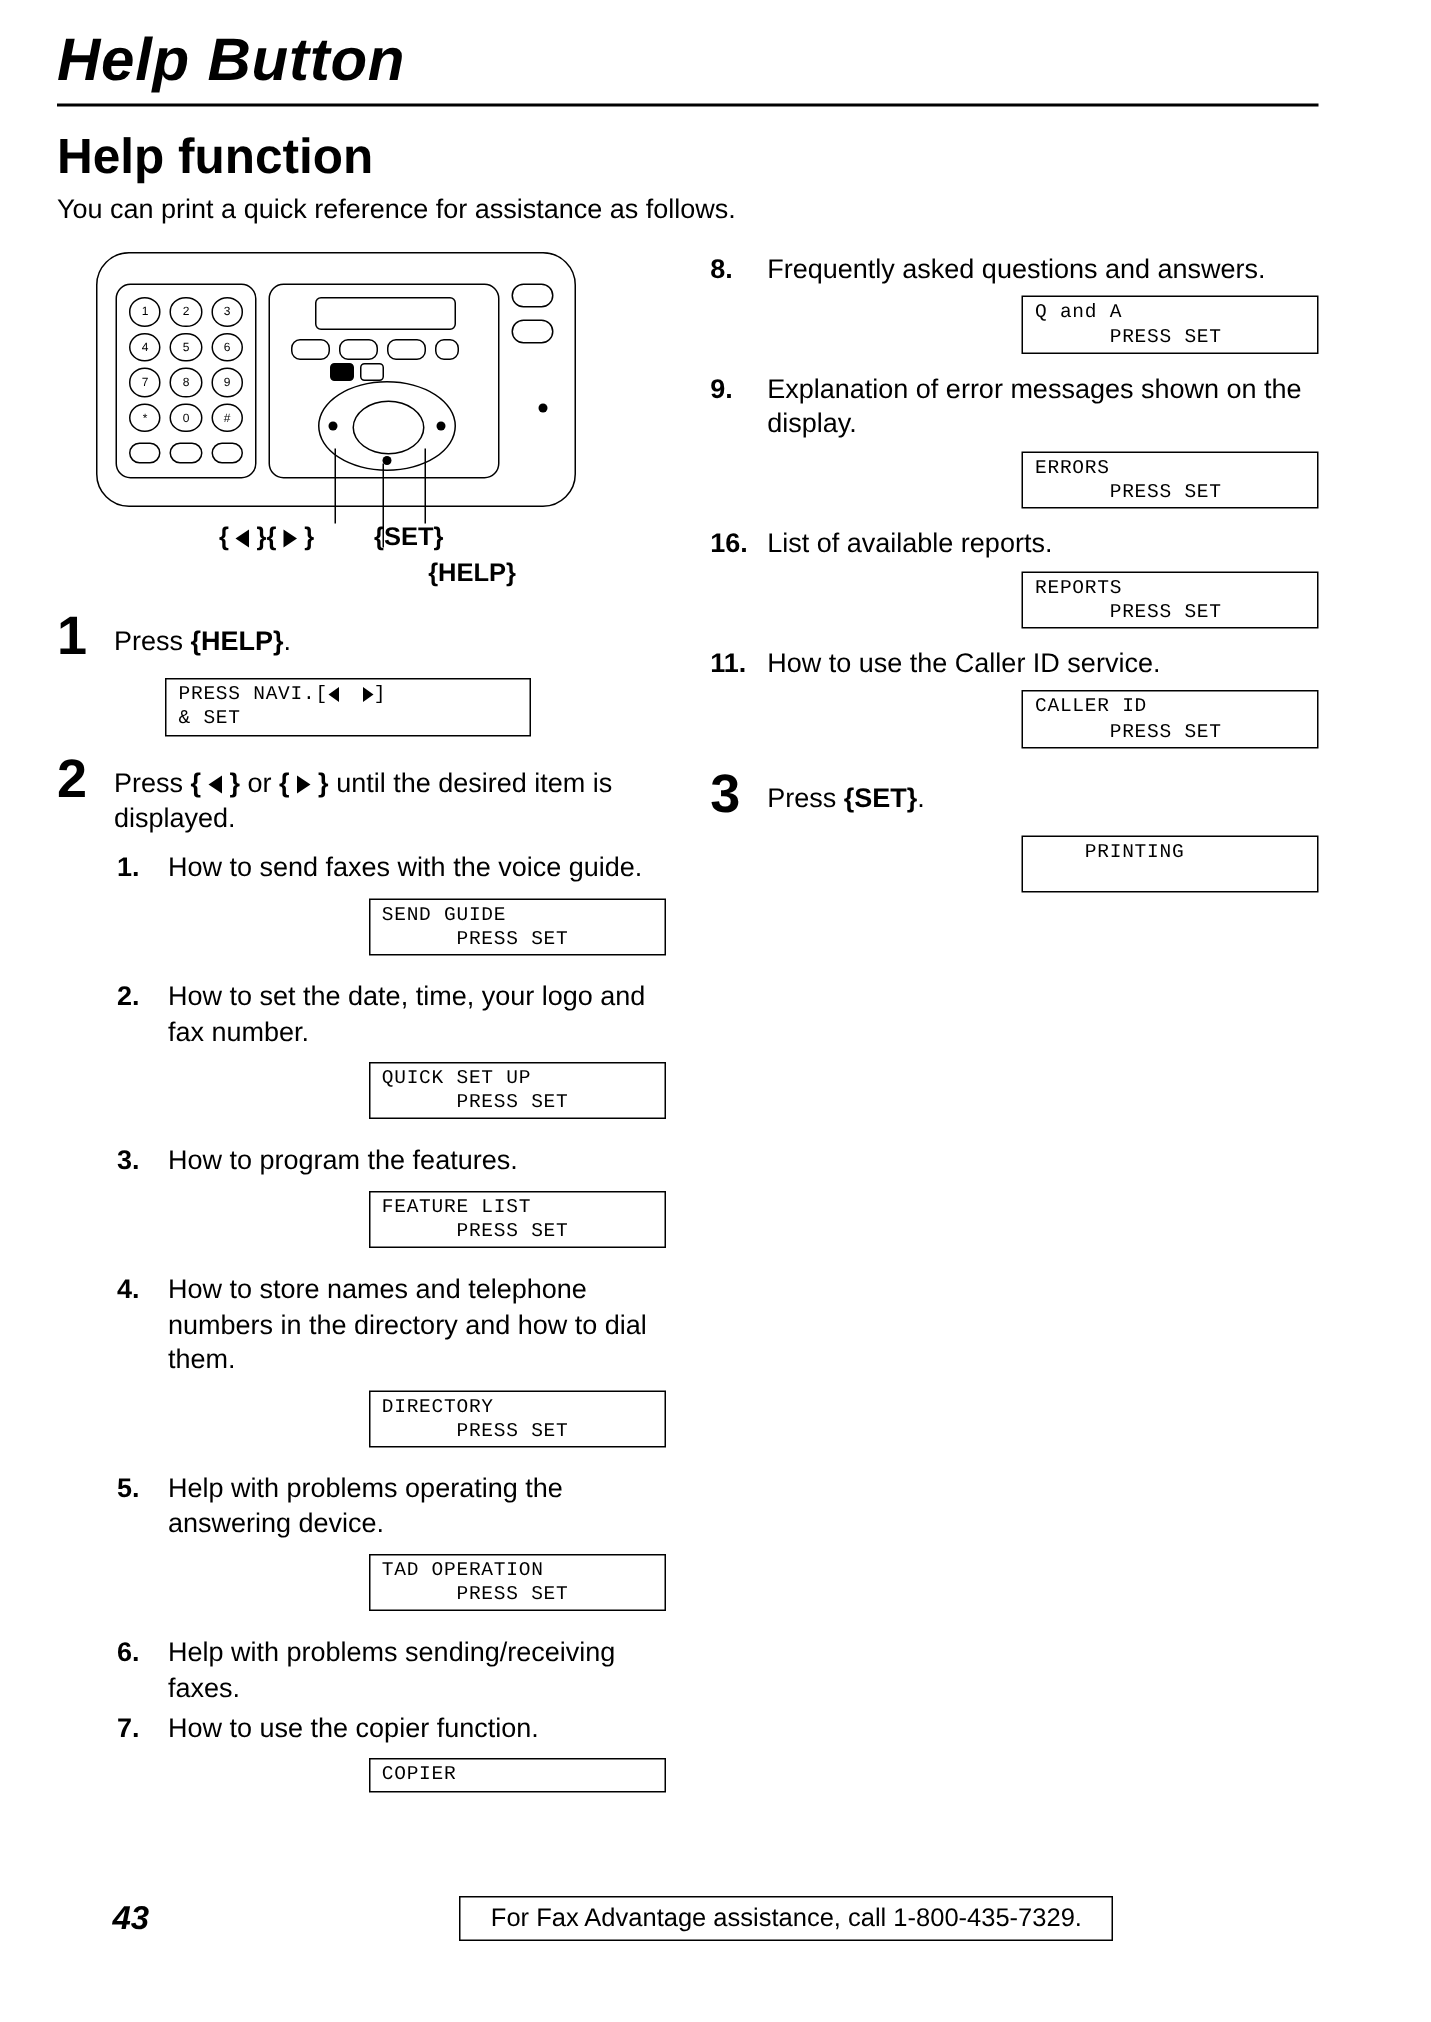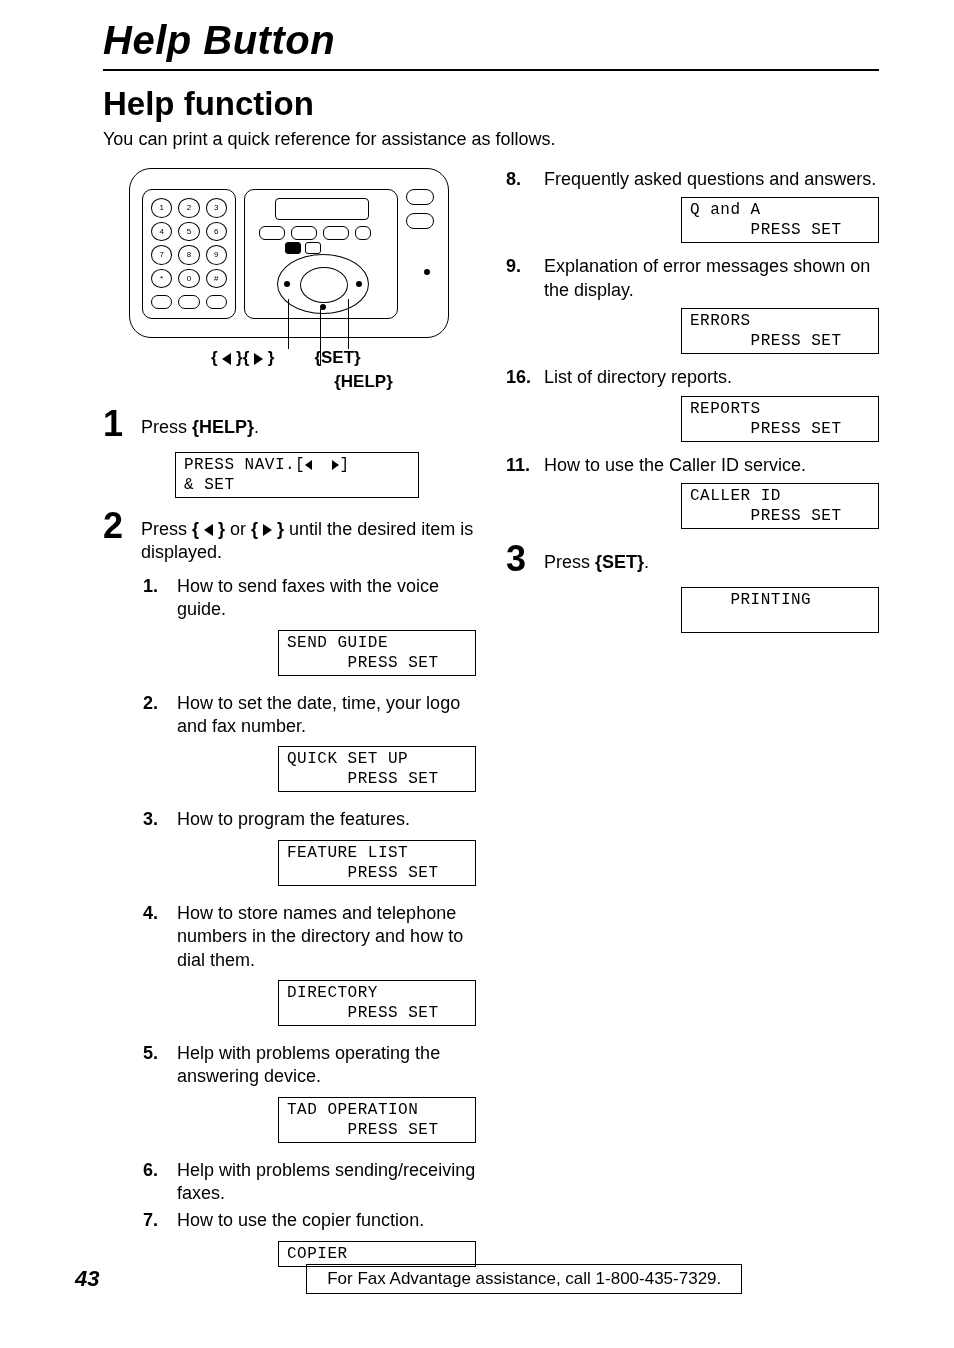--- a/index.html
+++ b/index.html
@@ -7,21 +7,21 @@
     margin: 0;
     padding: 0;
     width: 954px;
     height: 1348px;
     font-family: Arial, Helvetica, sans-serif;
     color: #000;
     background: #fff;
     position: relative;
   }
   .page {
-    padding: 18px 75px 0 103px;
+    padding: 18px 75px 0 38px;
     box-sizing: border-box;
     position: relative;
     height: 100%;
   }
   .title {
     font-size: 40px;
     font-weight: bold;
     font-style: italic;
     margin: 0 0 6px 0;
     letter-spacing: 0.5px;
@@ -195,21 +195,21 @@
     font-size: 18px;
     line-height: 1.3;
     padding-top: 10px;
   }
   .step-body .kw {
     font-weight: bold;
   }
   
   .lcdbox {
     font-family: "Courier New", monospace;
-    font-size: 16px;
+    font-size: 13px;
     border: 1.4px solid #000;
     padding: 2px 8px 2px 8px;
     width: 198px;
     margin: 8px 0 16px auto;
     line-height: 1.25;
     white-space: pre;
     letter-spacing: 0.5px;
     box-sizing: border-box;
   }
   .lcdbox-wide {
@@ -431,21 +431,21 @@
 
         <div class="sub-item">
           <div class="sub-num">9.</div>
           <div class="sub-text">Explanation of error messages shown on the display.</div>
         </div>
         <div class="lcdbox lcdbox-right"><span>ERRORS</span>
 <span>      PRESS SET</span></div>
 
         <div class="sub-item">
           <div class="sub-num">16.</div>
-          <div class="sub-text">List of directory reports.</div>
+          <div class="sub-text">List of available reports.</div>
         </div>
         <div class="lcdbox lcdbox-right"><span>REPORTS</span>
 <span>      PRESS SET</span></div>
 
         <div class="sub-item">
           <div class="sub-num">11.</div>
           <div class="sub-text">How to use the Caller ID service.</div>
         </div>
         <div class="lcdbox lcdbox-right"><span>CALLER ID</span>
 <span>      PRESS SET</span></div>

